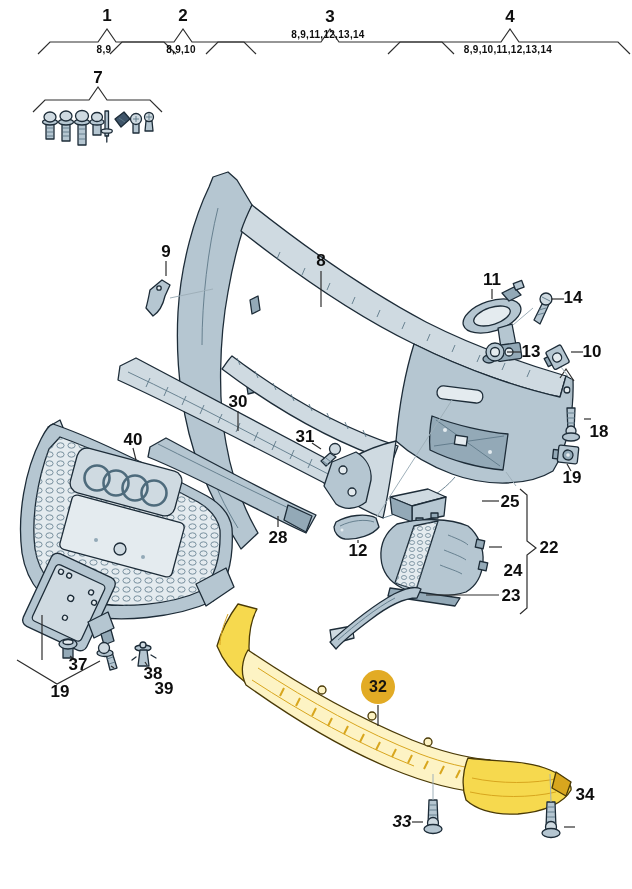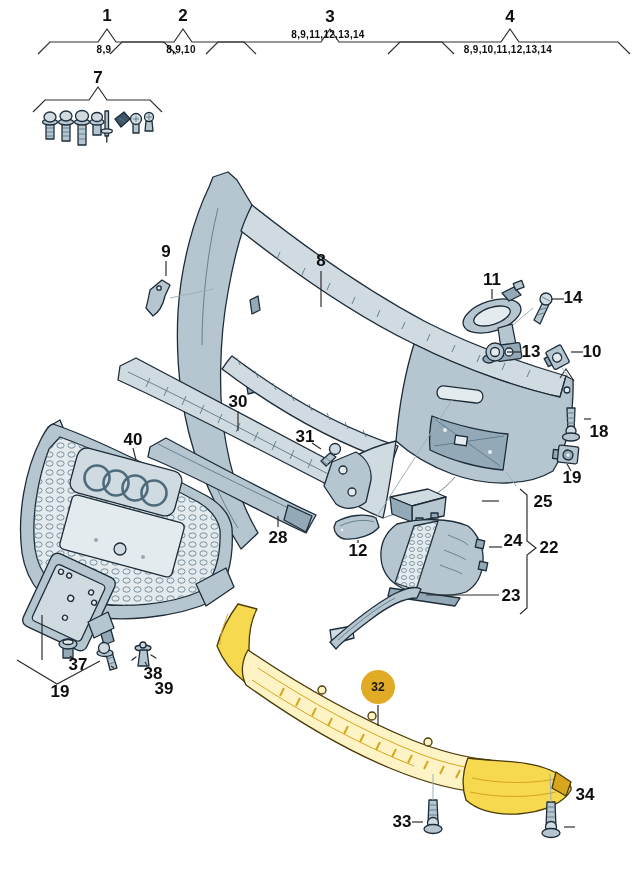--- a/index.html
+++ b/index.html
@@ -21,21 +21,21 @@
   .y2{fill:var(--highlight_mid);}
   .y3{fill:var(--highlight_deep);}
   .yol{stroke:var(--highlight_outline);stroke-width:1.3;stroke-linejoin:round;}
   .ydet{stroke:var(--highlight_deep);stroke-width:1;fill:none;}
   .yrib{stroke:var(--highlight_deep);stroke-width:2;}
   
   .lbl{position:absolute;transform:translate(-50%,-50%);font-weight:bold;font-size:17px;
        color:var(--label);white-space:nowrap;line-height:1;}
   .lbl.small{font-size:10px;letter-spacing:0.03em;}
   .badge{position:absolute;transform:translate(-50%,-50%);width:34px;height:34px;border-radius:50%;
-         background:var(--highlight_badge,#e2ab25);color:#171410;font-weight:bold;font-size:12px;
+         background:var(--highlight_badge,#e2ab25);color:#171410;font-weight:bold;font-size:16px;
          display:flex;align-items:center;justify-content:center;}
 </style>
 </head>
 <body>
 
 <div class="stage">
 
 <svg class="diagram-svg" width="632" height="889" viewBox="0 0 632 889">
   <defs>
     <pattern id="mesh" width="11" height="9" patternUnits="userSpaceOnUse">
@@ -383,25 +383,25 @@
 <div class="lbl" style="left:573px;top:297px;">14</div>
 <div class="lbl" style="left:531px;top:351px;">13</div>
 <div class="lbl" style="left:592px;top:351px;">10</div>
 <div class="lbl" style="left:599px;top:418px;margin-top:13px;">18</div>
 <div class="lbl" style="left:572px;top:477px;">19</div>
 <div class="lbl" style="left:238px;top:401px;">30</div>
 <div class="lbl" style="left:305px;top:436px;">31</div>
 <div class="lbl" style="left:133px;top:439px;">40</div>
 <div class="lbl" style="left:278px;top:537px;">28</div>
 <div class="lbl" style="left:358px;top:550px;">12</div>
-<div class="lbl" style="left:510px;top:501px;margin-left:33px;">25</div>
-<div class="lbl" style="left:513px;top:540px;">24</div>
+<div class="lbl" style="left:510px;top:501px;">25</div>
+<div class="lbl" style="left:513px;top:570px;">24</div>
 <div class="lbl" style="left:549px;top:547px;">22</div>
 <div class="lbl" style="left:511px;top:595px;">23</div>
 <div class="lbl" style="left:60px;top:691px;">19</div>
 <div class="lbl" style="left:78px;top:664px;">37</div>
 <div class="lbl" style="left:117px;top:673px;margin-left:36px;">38</div>
 <div class="lbl" style="left:148px;top:688px;margin-left:16px;">39</div>
 <div class="badge" style="left:378px;top:687px;">32</div>
-<div class="lbl" style="left:402px;top:821px;">33</div>
+<div class="lbl" style="left:402px;top:821px;font-style:italic;">33</div>
 <div class="lbl" style="left:585px;top:794px;">34</div>
 
 </div>
 
 </body></html>

